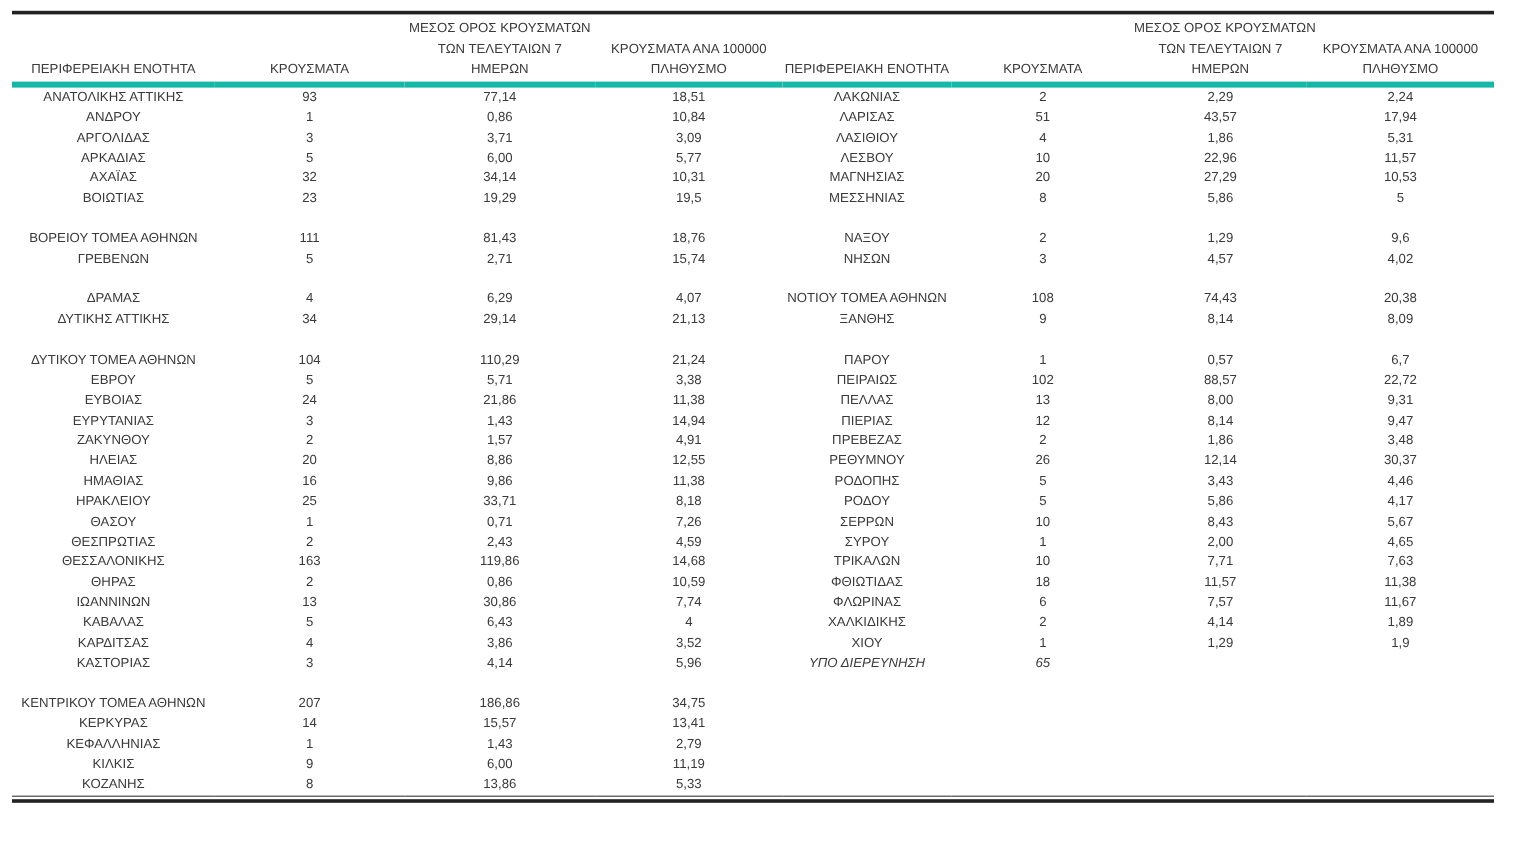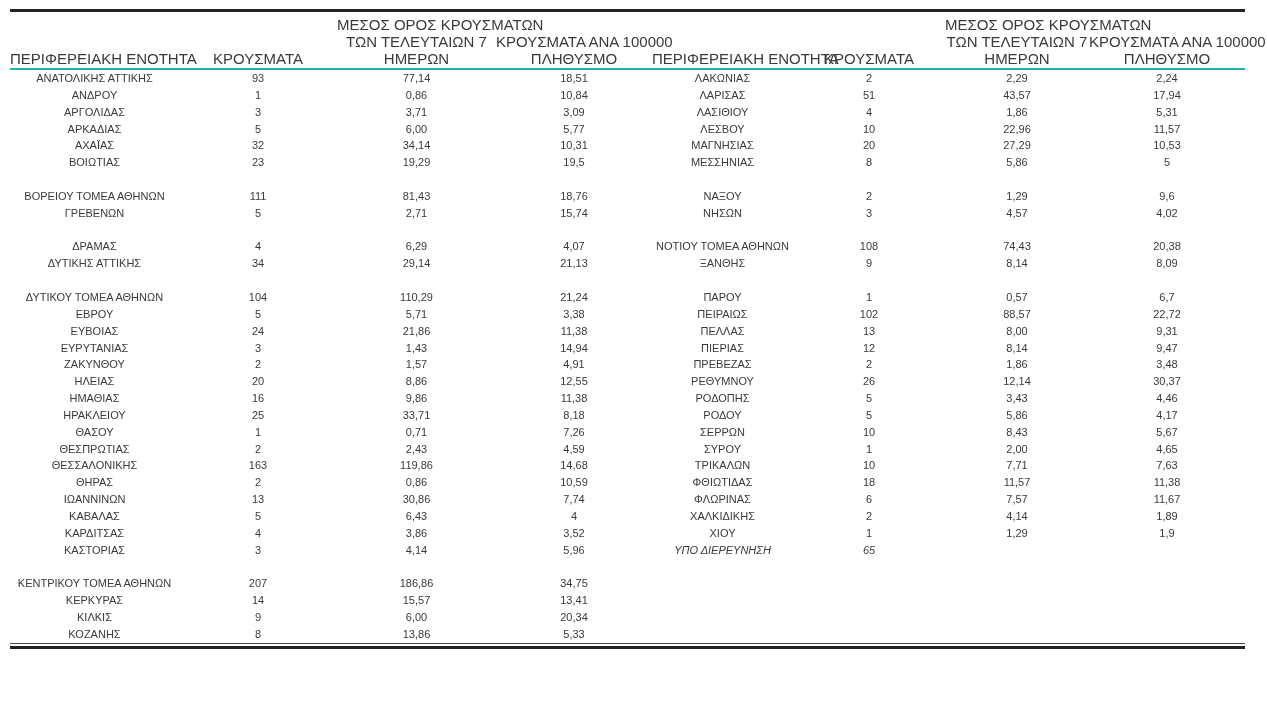--- a/index.html
+++ b/index.html
@@ -19,24 +19,24 @@
   col.c-cases-l{width:158px;}
   col.c-avg-l{width:159px;}
   col.c-per-l{width:156px;}
   
   col.c-region-r{width:141px;}
   col.c-cases-r{width:152px;}
   col.c-avg-r{width:144px;}
   col.c-per-r{width:156px;}
   thead th{
     font-weight:normal;
-    font-size:15px;line-height:17px;
+    font-size:11px;line-height:17px;
     vertical-align:bottom;text-align:center;
     padding:4px 0 1px 0;
-    border-bottom:2px solid #14b8a6;
+    border-bottom:5px solid #14b8a6;
     white-space:nowrap;
   }
   tbody td{
     height:16.85px;
     font-size:11px;line-height:16.85px;
     text-align:center;vertical-align:middle;
     padding:0;white-space:nowrap;overflow:visible;
   }
   tbody tr:last-child td{border-bottom:1px solid #4a4a4a;}
   .rule-bottom{width:1235px;height:3px;background:#222222;margin-top:2px;}
@@ -400,24 +400,34 @@
           <td>ΚΕΡΚΥΡΑΣ</td>
           <td>14</td>
           <td>15,57</td>
           <td>13,41</td>
           <td></td>
           <td></td>
           <td></td>
           <td></td>
         </tr>
         <tr>
+          <td>ΚΕΦΑΛΛΗΝΙΑΣ</td>
+          <td>1</td>
+          <td>1,43</td>
+          <td>2,79</td>
+          <td></td>
+          <td></td>
+          <td></td>
+          <td></td>
+        </tr>
+        <tr>
           <td>ΚΙΛΚΙΣ</td>
           <td>9</td>
           <td>6,00</td>
-          <td>20,34</td>
+          <td>11,19</td>
           <td></td>
           <td></td>
           <td></td>
           <td></td>
         </tr>
         <tr>
           <td>ΚΟΖΑΝΗΣ</td>
           <td>8</td>
           <td>13,86</td>
           <td>5,33</td>

